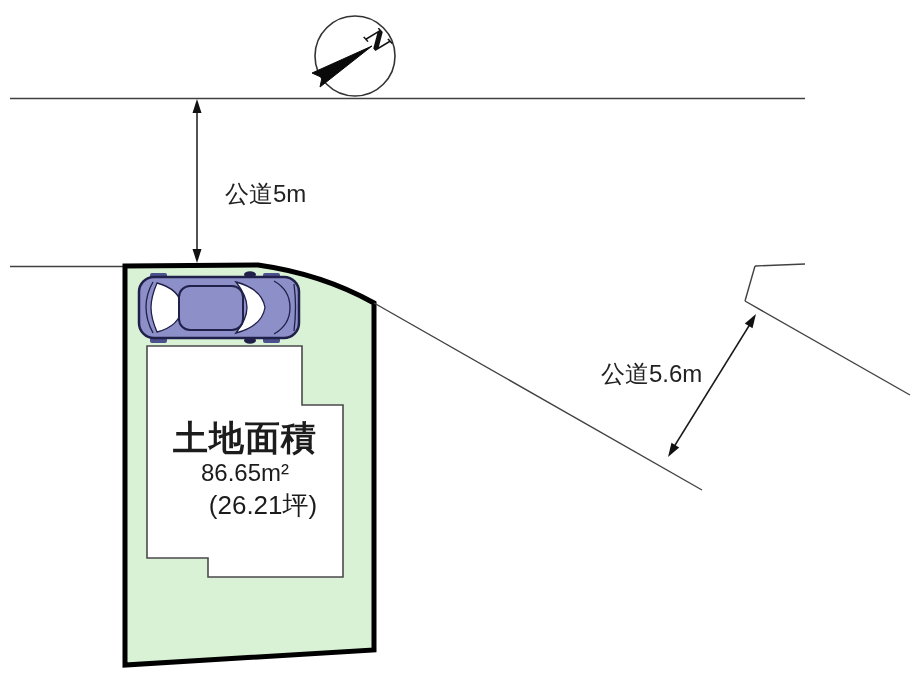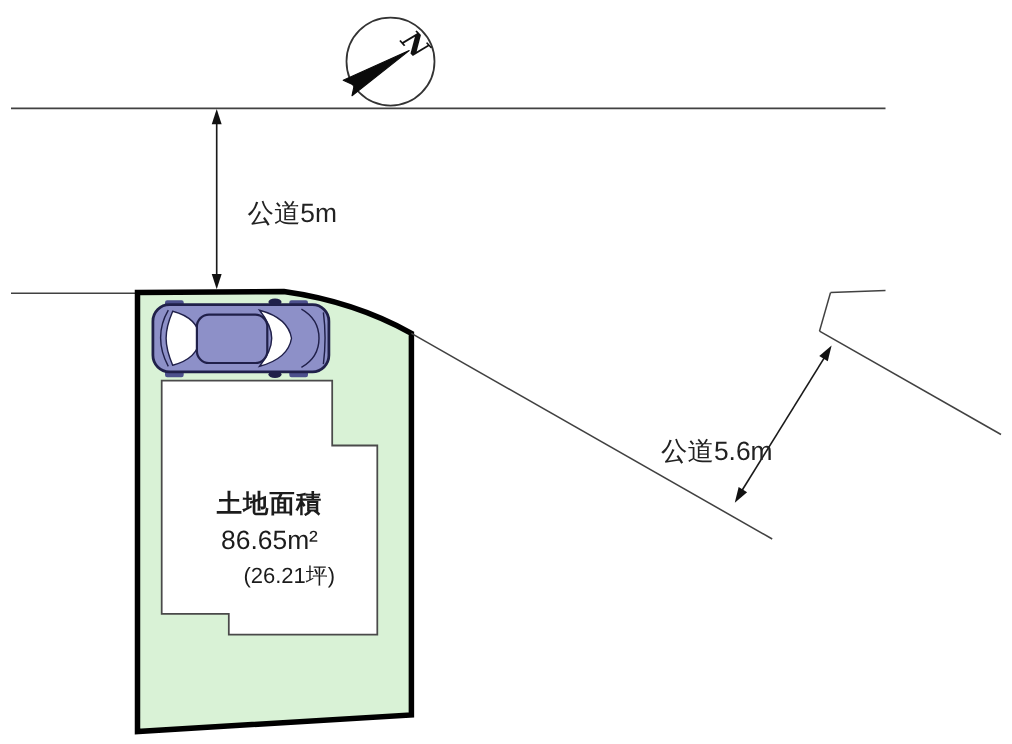--- a/index.html
+++ b/index.html
@@ -11,28 +11,28 @@
     font-family:"Liberation Sans","DejaVu Sans",sans-serif;
   }
   #diagram-svg{position:absolute;left:0;top:0;}
   .label{
     position:absolute;
     color:#222222;
     white-space:nowrap;
     font-family:"Liberation Sans","DejaVu Sans",sans-serif;
   }
   #label-road-top{left:205px;top:178px;font-size:24px;margin-left:20px;}
-  #label-road-side{left:601px;top:358px;font-size:24px;margin-top:36px;}
+  #label-road-side{left:601px;top:358px;font-size:24px;}
   #area-text-block{
     position:absolute;left:147px;top:419px;width:196px;
     text-align:center;color:#1c1c1c;
   }
-  #area-title{font-size:23px;font-weight:bold;line-height:38px;letter-spacing:1px;margin-top:19px;}
+  #area-title{font-size:35px;font-weight:bold;line-height:38px;letter-spacing:1px;}
   #area-sqm{font-size:24px;line-height:32px;}
-  #area-tsubo{font-size:20px;line-height:32px;padding-left:36px;}
+  #area-tsubo{font-size:26px;line-height:32px;padding-left:36px;}
   #compass-n{
     left:366px;top:26px;
     font-family:"DejaVu Serif","Liberation Serif",serif;
     font-size:25px;font-style:italic;font-weight:bold;
     transform:rotate(48deg);
     color:#111111;
   }
 </style>
 </head>
 <body>

